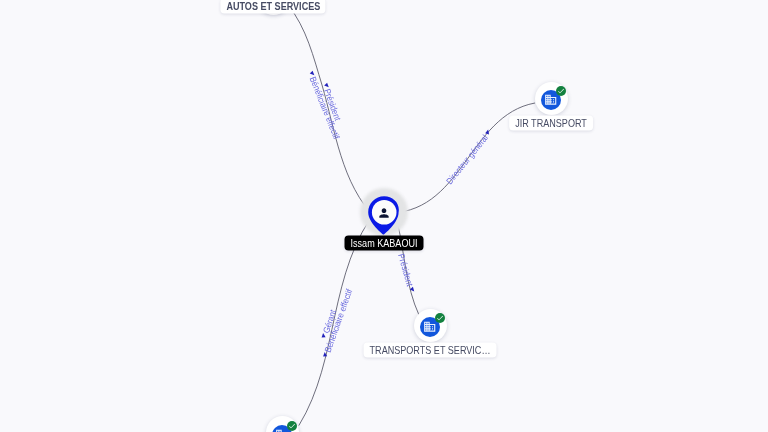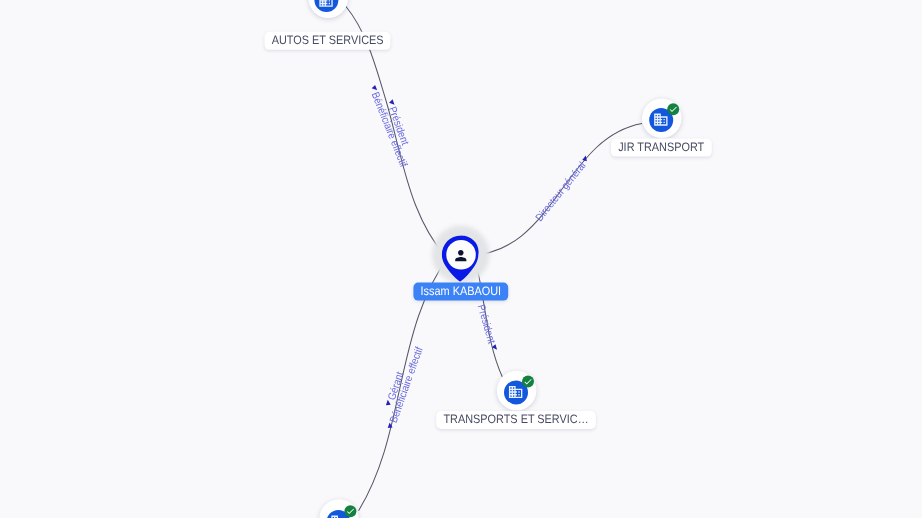--- a/index.html
+++ b/index.html
@@ -18,21 +18,21 @@
           display:flex;align-items:center;justify-content:center;}
   .pin{position:absolute;}
   .pin-glyph{position:absolute;left:0;top:0;width:32.4px;height:38.6px;
              display:flex;align-items:flex-start;justify-content:center;}
   .pin-glyph > span{margin-top:9.4px;display:block;}
   .nlabel{position:absolute;background:#fff;border-radius:4px;
           white-space:nowrap;box-shadow:0 1px 3px rgba(40,50,90,.14);
           transform:translate(-50%,-50%);height:15px;display:flex;align-items:center;padding:0 6px;}
   .nlabel span{font-size:10.2px;color:#464b63;line-height:14px;display:inline-block;
           transform:scaleX(0.89);transform-origin:left center;}
-  .nlabel.primary{background:#3b82f6;}
+  .nlabel.primary{background:#000000;}
   .nlabel.primary span{color:#fff;}
 </style>
 </head>
 <body>
 
 <div id="stage">
   <svg class="layer" id="edge-layer" viewBox="0 0 768 432">
       <path d="M 288 5 C 306.5 27.7, 313.6 57.5, 322 85 C 335.5 130.8, 341 183.1, 376 219" class="edge-path" stroke="#555566"></path>
       <path d="M 535 103 C 467.5 115.2, 462.9 216.7, 383.9 212.9" class="edge-path" stroke="#555566"></path>
       <path d="M 419 315 C 405.8 286.2, 404.6 253.6, 397.7 223.6" class="edge-path" stroke="#555566"></path>
@@ -63,21 +63,21 @@
       </g>
     </svg>
   <div id="node-layer">
       <div class="node">
         <div class="ncirc" style="left: 256.5px; top: -17.9px; width: 33px; height: 33px; background: rgb(255, 255, 255);"></div>
         <div class="nicon" style="left: 262.2px; top: -9.6px; width: 20px; height: 20px; background: rgb(18, 87, 220);">
           <svg width="13.4" height="13.4" viewBox="0 0 24 24">
             <path fill="#e8f0fd" d="M12 7V3H2v18h20V7H12zM6 19H4v-2h2v2zm0-4H4v-2h2v2zm0-4H4V9h2v2zm0-4H4V5h2v2zm4 12H8v-2h2v2zm0-4H8v-2h2v2zm0-4H8V9h2v2zm0-4H8V5h2v2zm10 12h-8v-2h2v-2h-2v-2h2v-2h-2V9h8v10zm-2-8h-2v2h2v-2zm0 4h-2v2h2v-2z"></path>
           </svg>
         </div>
-        <div class="nlabel" style="left: 273px; top: 34px;">
+        <div class="nlabel" style="left: 273px; top: 6px; font-weight: bold;">
           <span style="width: 93.2275px;">AUTOS ET SERVICES</span>
         </div>
       </div>
       <div class="node">
         <div class="ncirc" style="left: 535.3px; top: 81.7px; width: 33px; height: 33px; background: rgb(255, 255, 255);"></div>
         <div class="nicon" style="left: 541px; top: 90px; width: 20px; height: 20px; background: rgb(18, 87, 220);">
           <svg width="13.4" height="13.4" viewBox="0 0 24 24">
             <path fill="#e8f0fd" d="M12 7V3H2v18h20V7H12zM6 19H4v-2h2v2zm0-4H4v-2h2v2zm0-4H4V9h2v2zm0-4H4V5h2v2zm4 12H8v-2h2v2zm0-4H8v-2h2v2zm0-4H8V9h2v2zm0-4H8V5h2v2zm10 12h-8v-2h2v-2h-2v-2h2v-2h-2V9h8v10zm-2-8h-2v2h2v-2zm0 4h-2v2h2v-2z"></path>
           </svg>
         </div>

